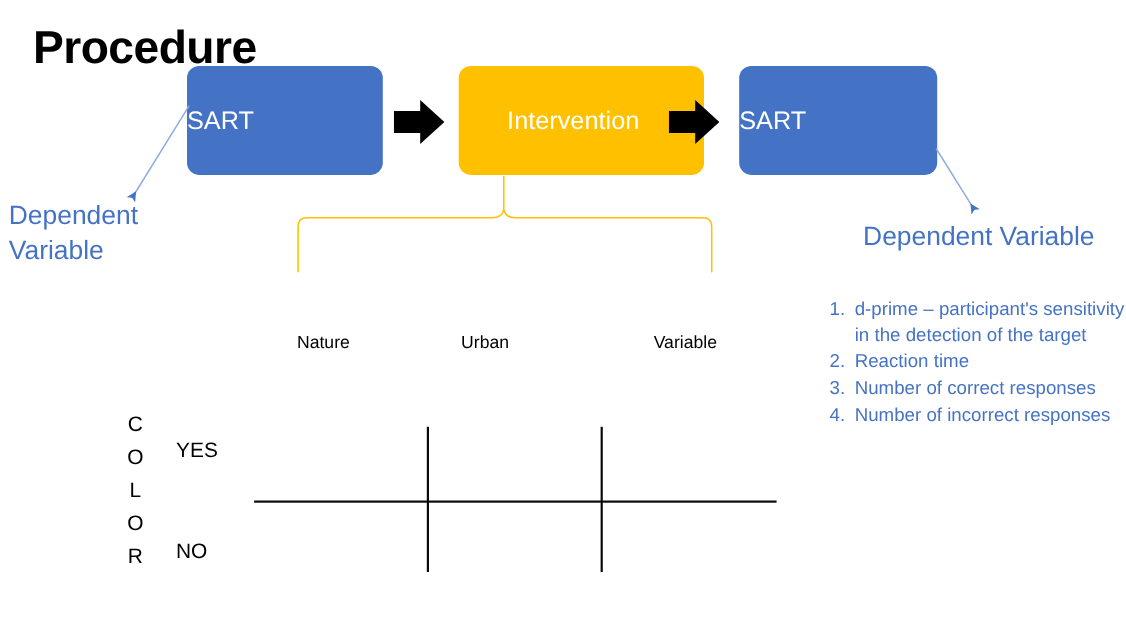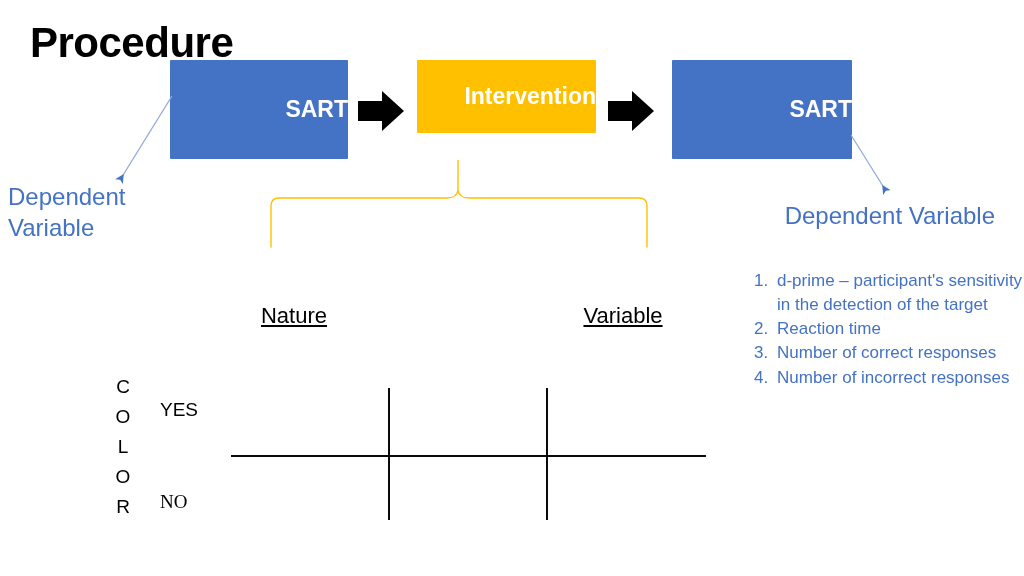--- a/index.html
+++ b/index.html
@@ -26,31 +26,31 @@
     font-size: 42px;
     font-weight: bold;
     color: #000000;
     letter-spacing: -0.5px;
     white-space: nowrap;
   }
 
   
   .flow-box {
     position: absolute;
-    border-radius: 1px;
+    border-radius: 11px;
     color: #ffffff;
     display: flex;
     align-items: center;
-    justify-content: flex-end;
+    justify-content: flex-start;
     font-size: 23px;
-    font-weight: bold;
+    font-weight: normal;
     line-height: 1;
   }
   #box-sart-1 { left: 170px; top: 60px; width: 178px; height: 99px; }
-  #box-intervention { left: 417px; top: 60px; width: 179px; height: 73px; }
+  #box-intervention { left: 417px; top: 60px; width: 179px; height: 99px; padding-left: 44px; }
   #box-sart-2 { left: 672px; top: 60px; width: 180px; height: 99px; }
 
   
   .block-arrow {
     position: absolute;
     top: 90px;
     width: 46px;
     height: 42px;
   }
   #arrow-1 { left: 358px; }
@@ -105,25 +105,24 @@
     width: 276px;
     text-align: center;
     font-size: 25px;
     color: #000000;
     text-decoration: underline;
     text-underline-offset: 2px;
   }
   .col-header {
     position: absolute;
     top: 303px;
-    font-size: 22px;
-    color: #000000;
-    text-align: center;
-    white-space: nowrap;
-    text-decoration: underline;
+    font-size: 16px;
+    color: #000000;
+    text-align: center;
+    white-space: nowrap;
   }
   #col-header-nature   { left: 228px; width: 132px; }
   #col-header-urban    { left: 385px; width: 112px; }
   #col-header-geometric{ left: 537px; width: 172px; }
 
   
   #color-axis {
     position: absolute;
     left: 112px;
     top: 372px;
@@ -136,21 +135,21 @@
   #color-axis div { height: 30px; }
 
   .row-label {
     position: absolute;
     left: 160px;
     font-size: 19px;
     color: #000000;
     white-space: nowrap;
   }
   #row-label-yes { top: 399px; }
-  #row-label-no  { top: 491px; font-family: Liberation Serif, serif; }
+  #row-label-no  { top: 491px; }
 
   
   .grid-line { position: absolute; background: #0a0a0a; }
   #grid-h  { left: 231px; top: 455px; width: 475px; height: 2px; }
   #grid-v1 { left: 388px; top: 388px; width: 2px; height: 132px; }
   #grid-v2 { left: 546px; top: 388px; width: 2px; height: 132px; }
 
   
   #measures-list {
     position: absolute;
@@ -216,20 +215,21 @@
     <path d="M 458,160 L 458,190" fill="none" stroke="#FFC000" stroke-width="1.4"></path>
   </svg>
 
   <div class="dv-label" id="dv-left" style="color:#4472C4">Dependent Variable</div>
 
   <div class="dv-label" id="dv-right" style="color:#4472C4">Dependent Variable</div>
 
 
 
   <div class="col-header" id="col-header-nature">Nature</div>
+  <div class="col-header" id="col-header-urban">Urban</div>
   <div class="col-header" id="col-header-geometric">Variable</div>
 
   <div id="color-axis">
     <div>C</div>
     <div>O</div>
     <div>L</div>
     <div>O</div>
     <div>R</div>
   </div>
 

